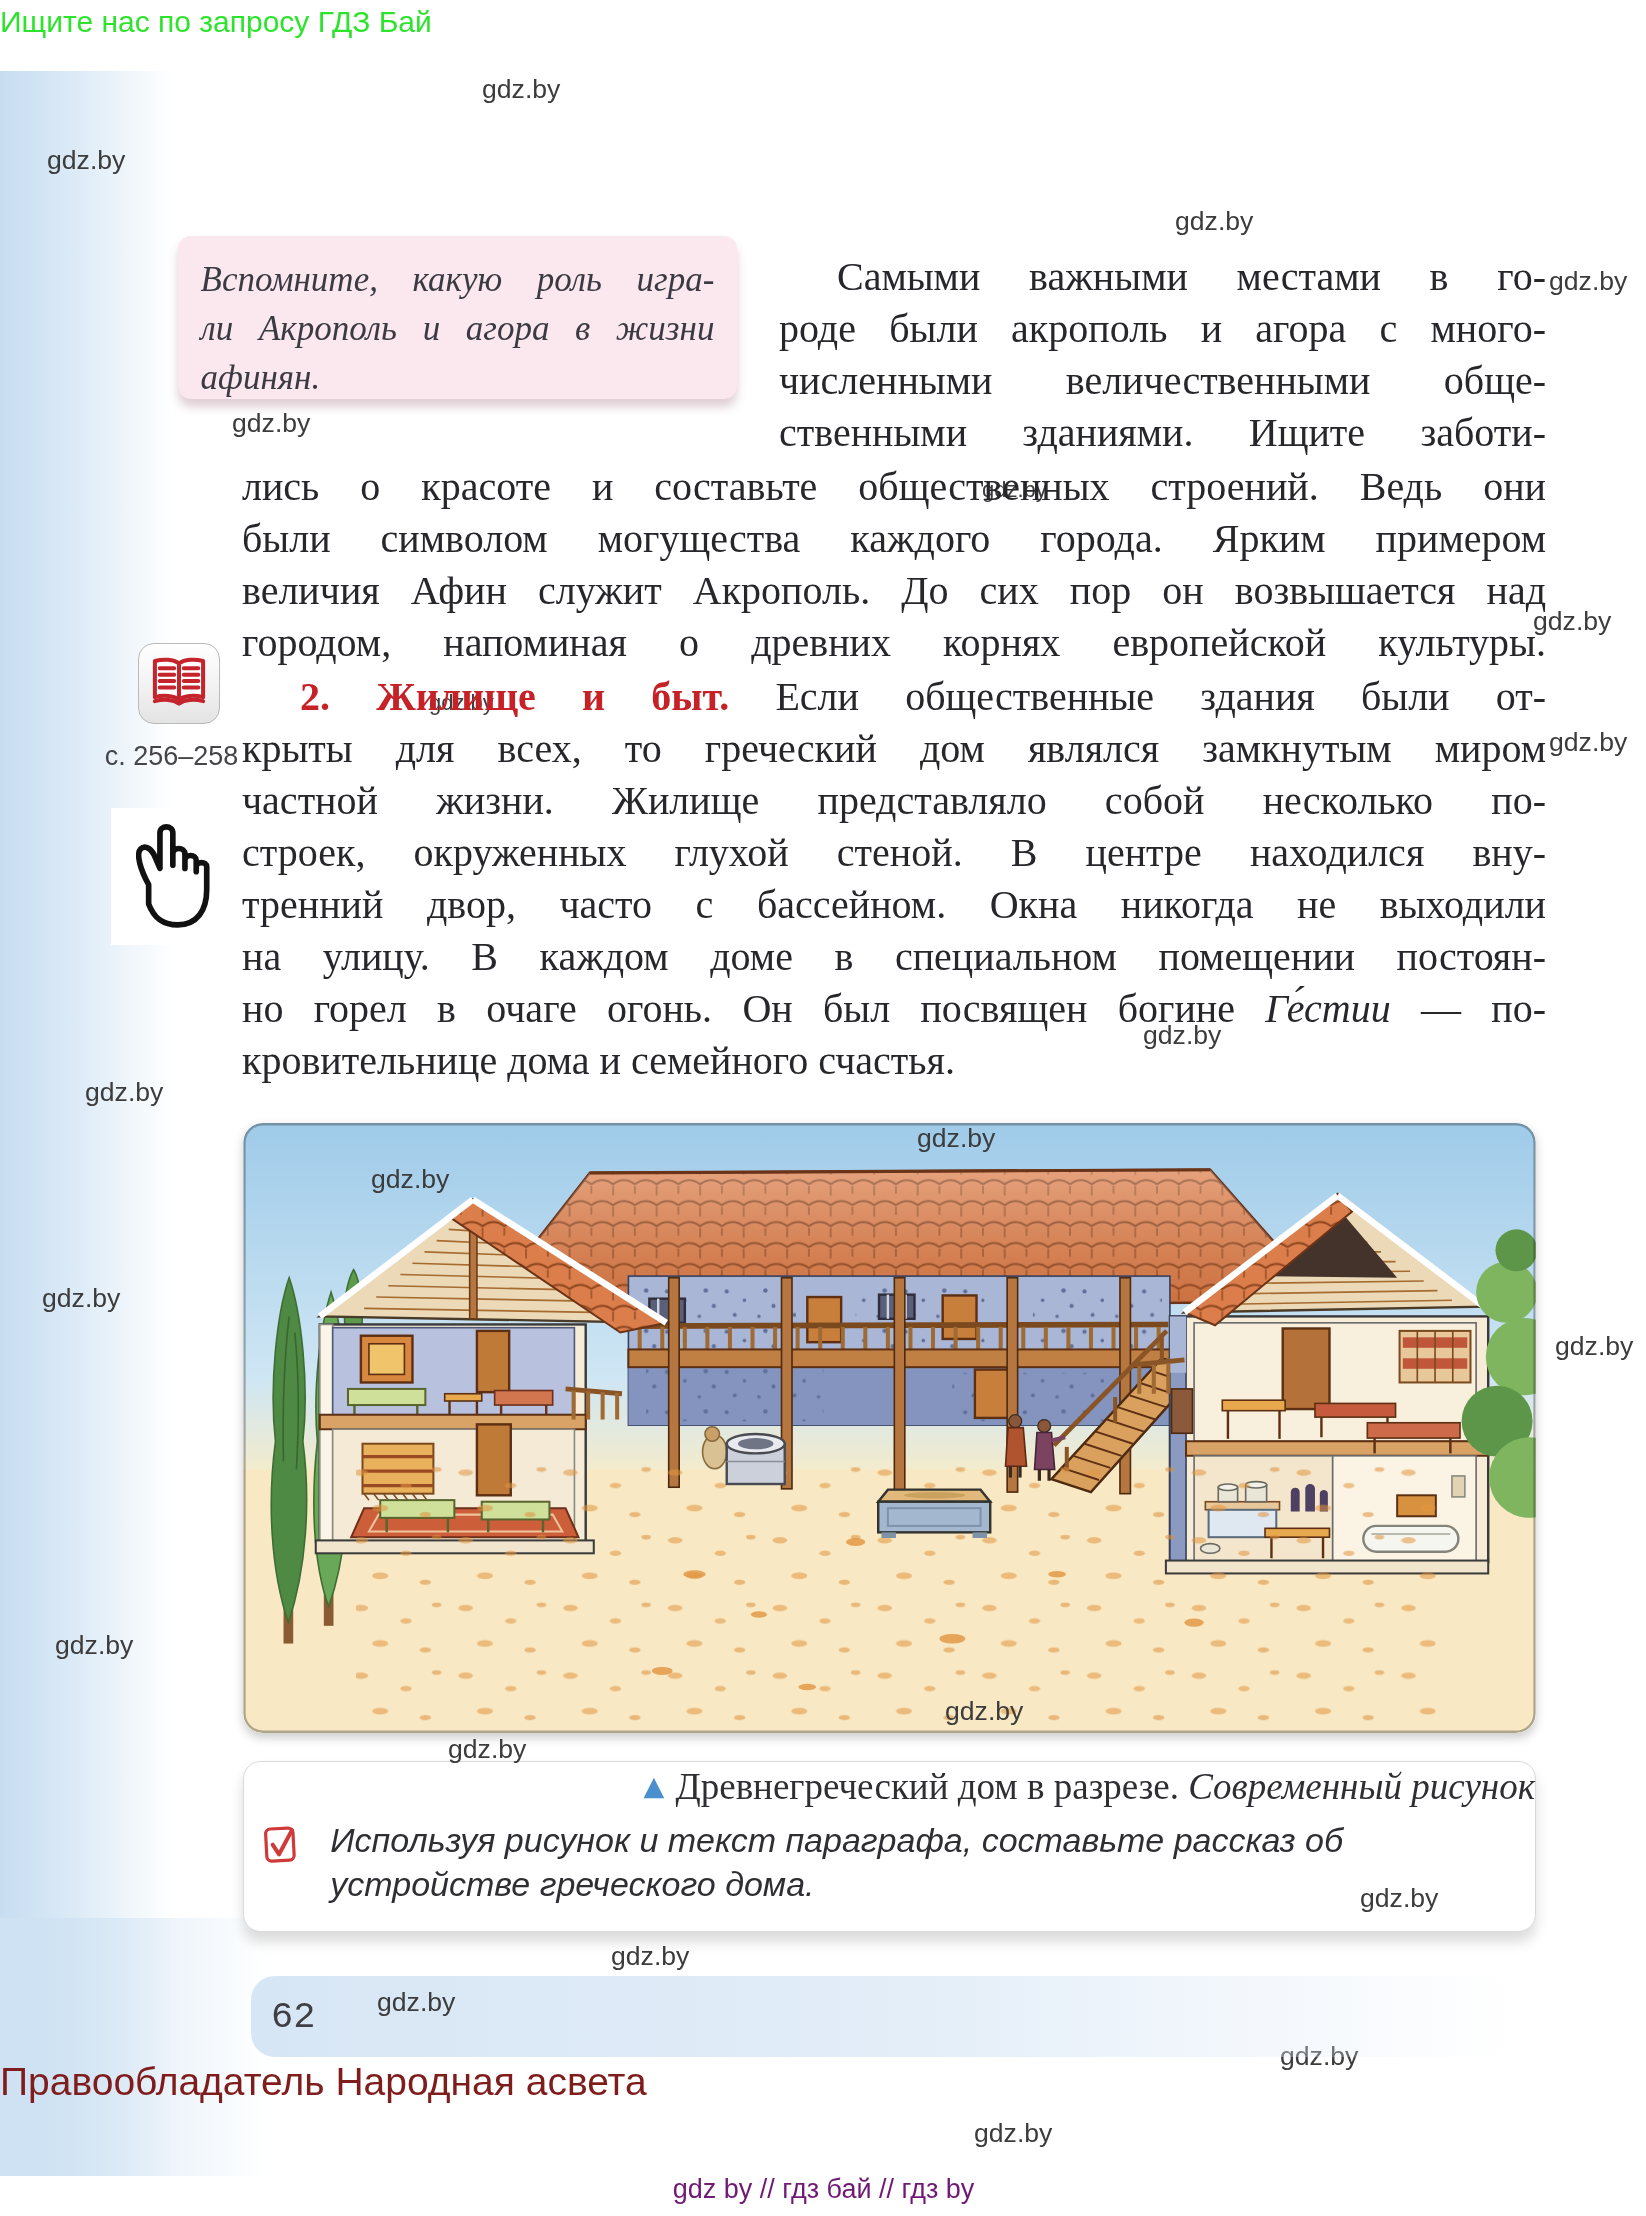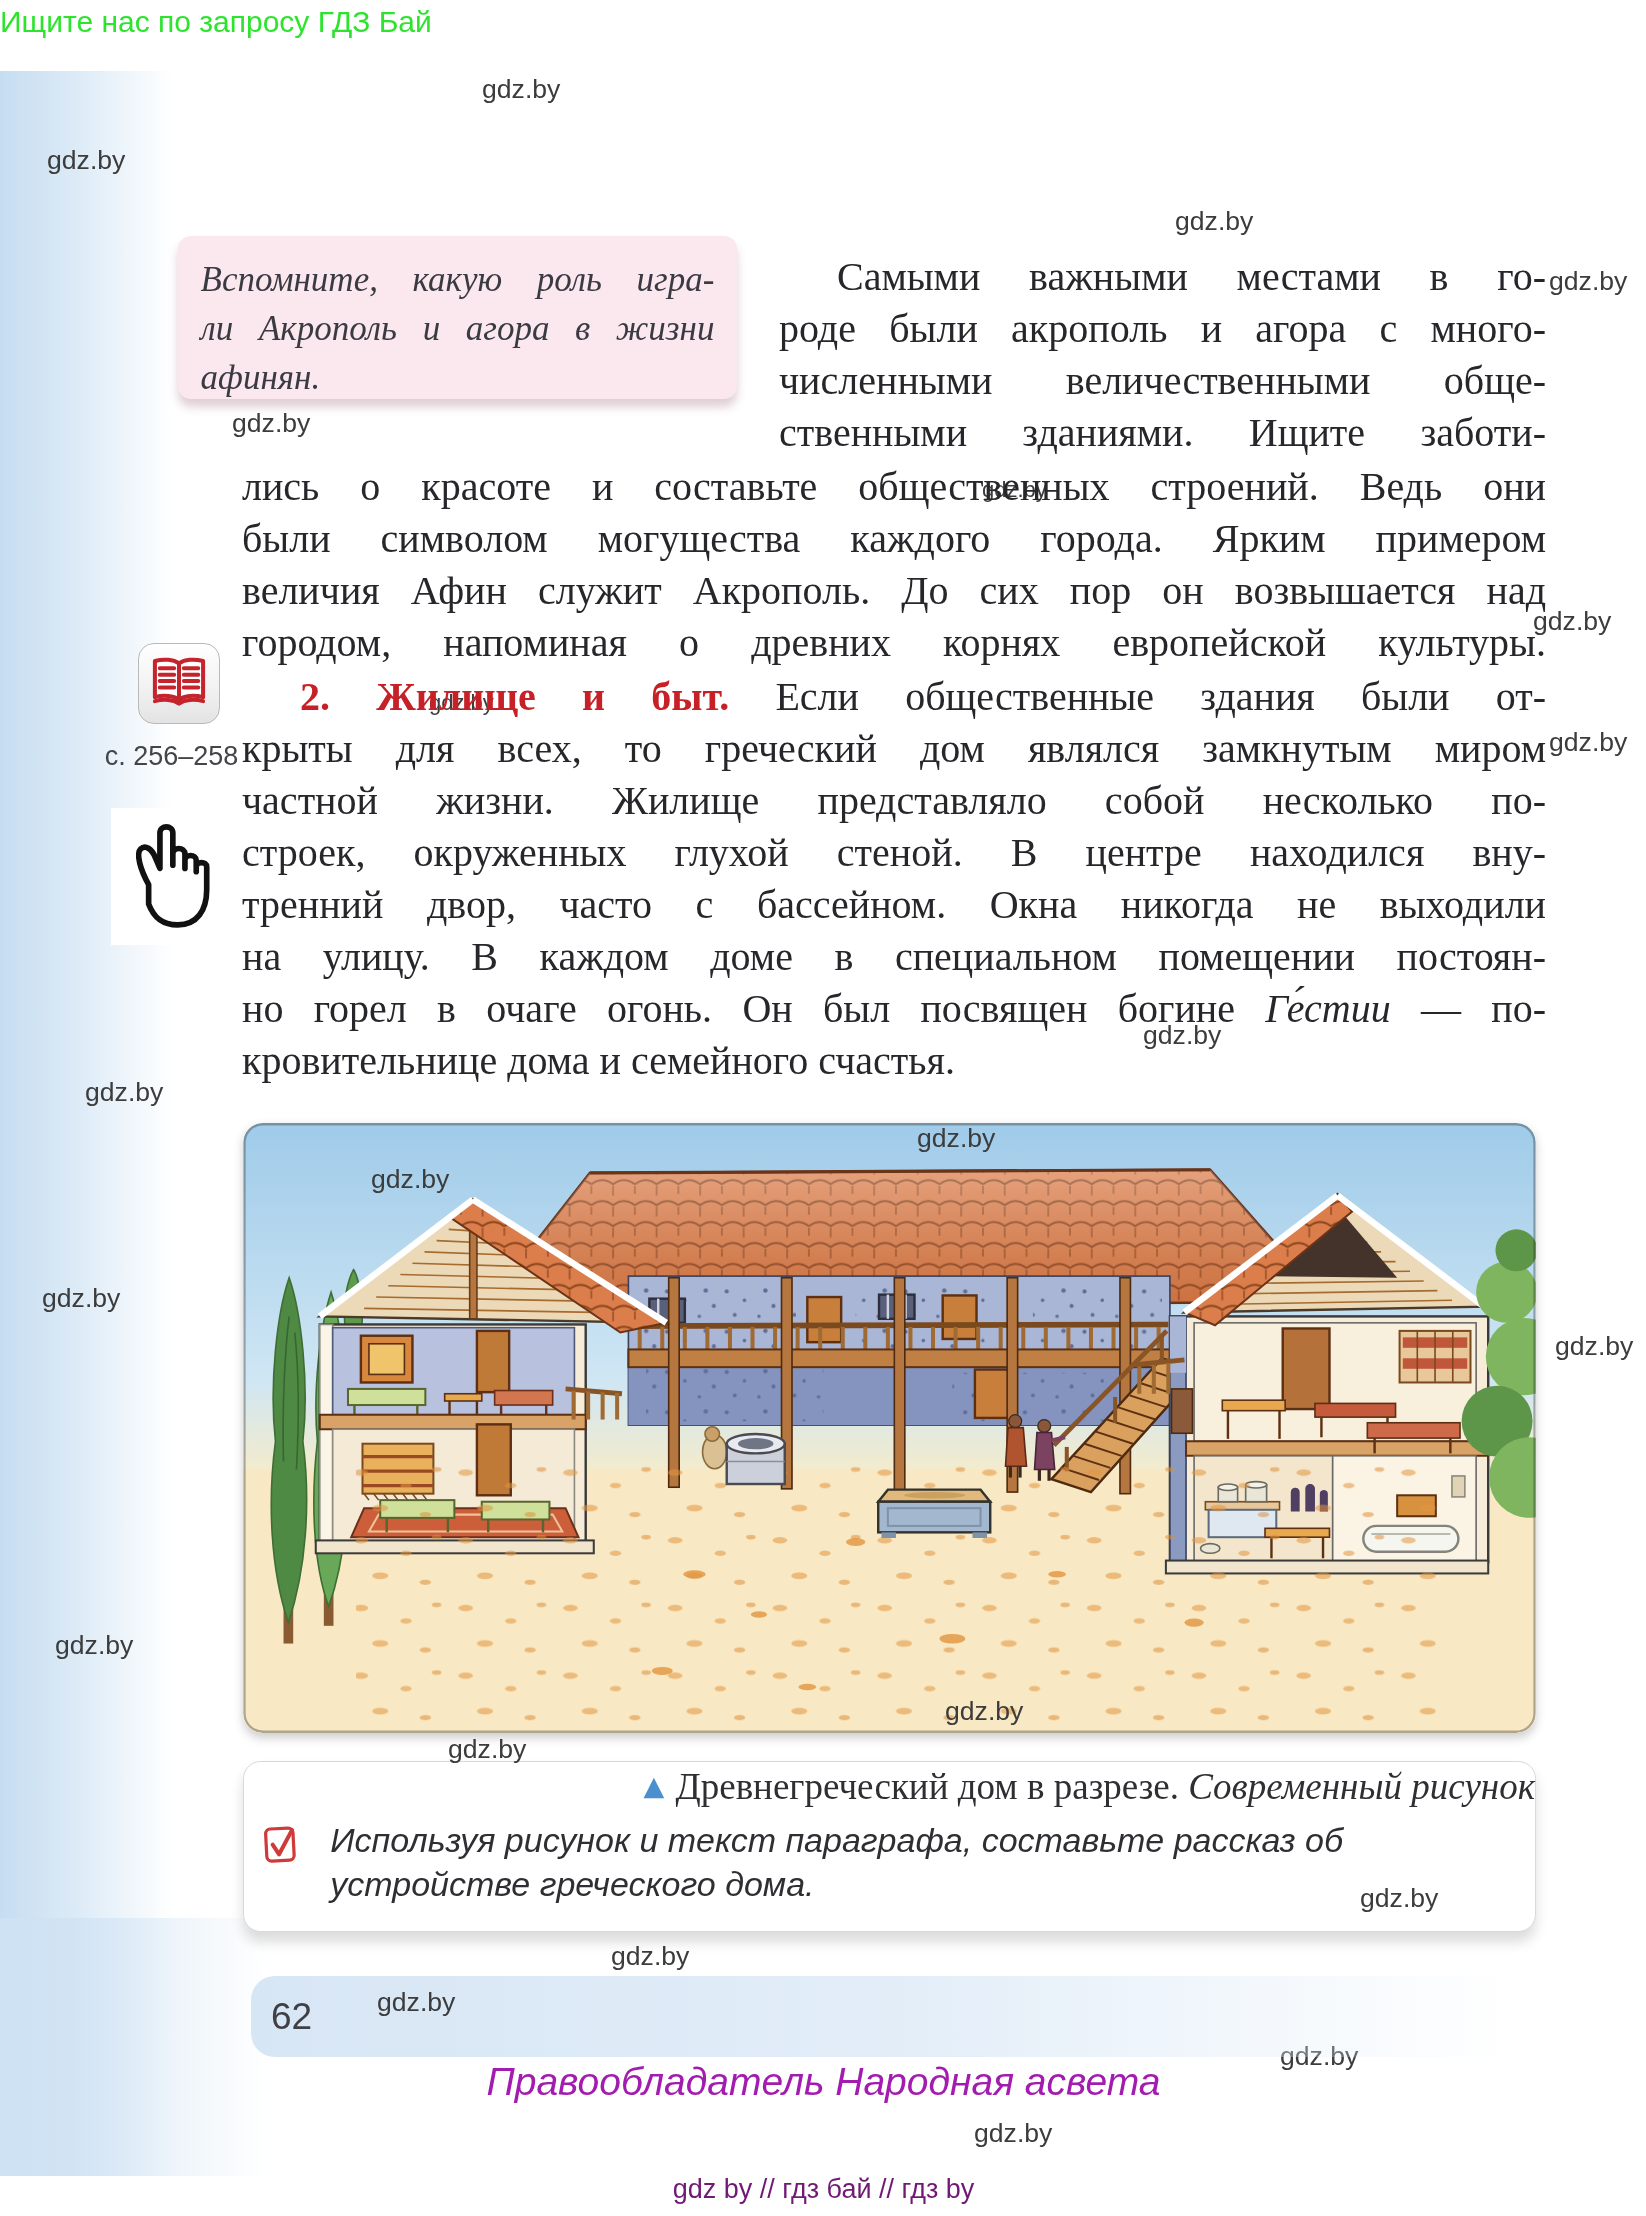--- a/index.html
+++ b/index.html
@@ -57,24 +57,24 @@
   .cap-tri{color:#4a8fce;font-family:"DejaVu Sans",sans-serif;font-size:27px;
     vertical-align:4px;margin-right:11.3px;}
   .cap-italic{font-style:italic;}
   .task-row{display:flex;align-items:flex-start;margin:9.7px 21px 0 19.3px;gap:30px;
     font-family:"Liberation Sans",sans-serif;font-style:italic;font-size:34px;
     line-height:44px;color:#2e2e33;}
   .task-check{flex:0 0 auto;margin-top:4.8px;}
   
   .page-band{position:absolute;left:251px;top:1976px;width:1264px;height:81px;border-radius:24px;
     background:linear-gradient(90deg,#d7e6f5 0%,#e2edf8 50%,rgba(245,250,253,0) 100%);}
-  .page-num{position:absolute;left:271px;top:1996px;font-family:Liberation Sans, sans-serif;
+  .page-num{position:absolute;left:271px;top:1996px;font-family:Liberation Mono, monospace;
     font-size:37px;color:#3f3f44;}
-  .copyright{position:absolute;left:0;top:2060px;width:1647px;text-align:center;
-    font-family:"Liberation Sans",sans-serif;font-size:39px;color:#a21caf;font-style:italic;}
+  .copyright{position:absolute;left:0;top:2060px;width:1647px;
+    font-family:"Liberation Sans",sans-serif;font-size:39px;color:#7f1d1d;}
   .footer-links{position:absolute;left:0;top:2174px;width:1647px;text-align:center;
     font-family:"Liberation Sans",sans-serif;font-size:27px;color:#701a75;}
 </style>
 </head>
 <body>
 
 <div class="left-band"></div>
 <div class="left-band-low"></div>
 
 <div class="green-note">Ищите нас по запросу ГДЗ Бай</div>

